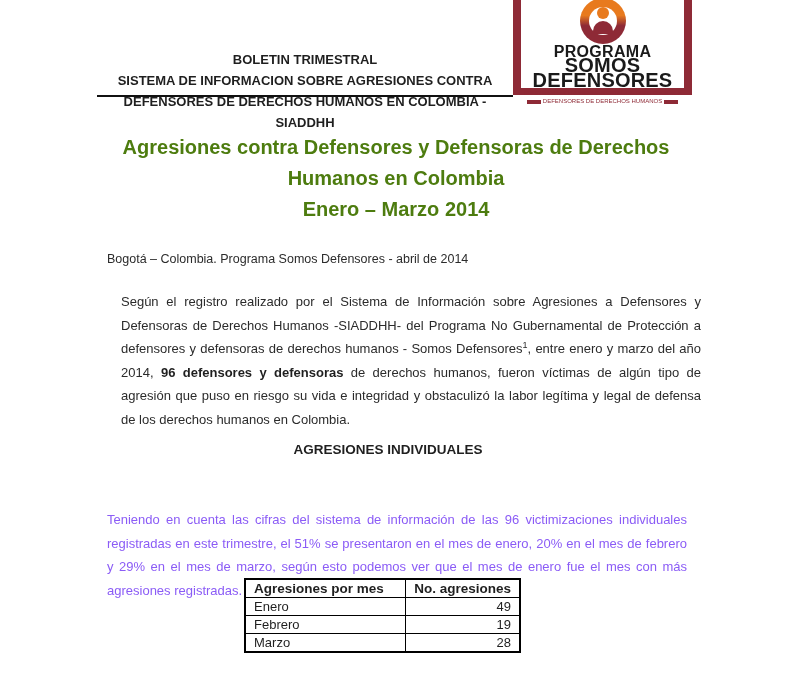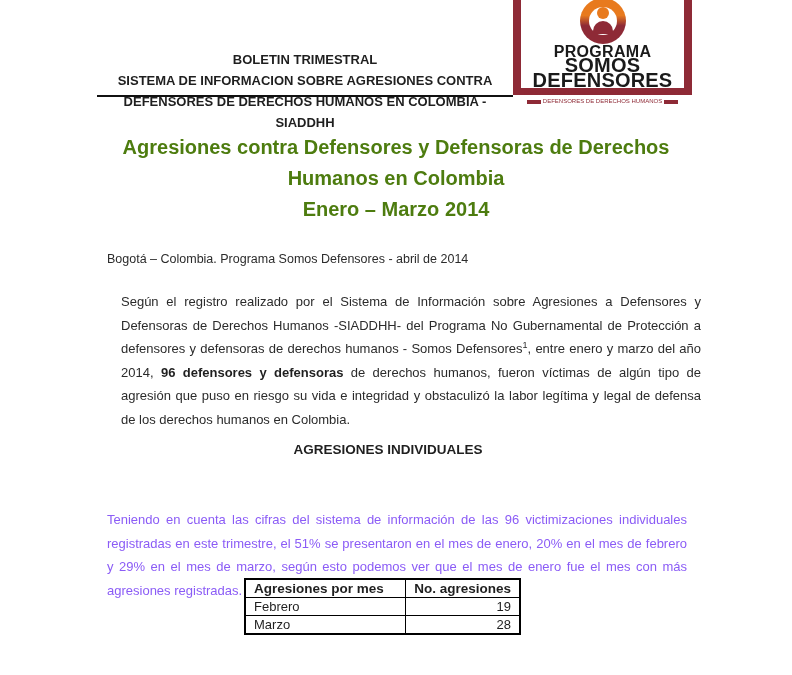--- a/index.html
+++ b/index.html
@@ -147,20 +147,24 @@
 
   <table class="month-table">
     <thead>
       <tr>
         <th class="col-month">Agresiones por mes</th>
         <th class="col-count count">No. agresiones</th>
       </tr>
     </thead>
     <tbody>
       <tr>
+        <td>Enero</td>
+        <td class="count">49</td>
+      </tr>
+      <tr>
         <td>Febrero</td>
         <td class="count">19</td>
       </tr>
       <tr>
         <td>Marzo</td>
         <td class="count">28</td>
       </tr>
     </tbody>
   </table>
 

